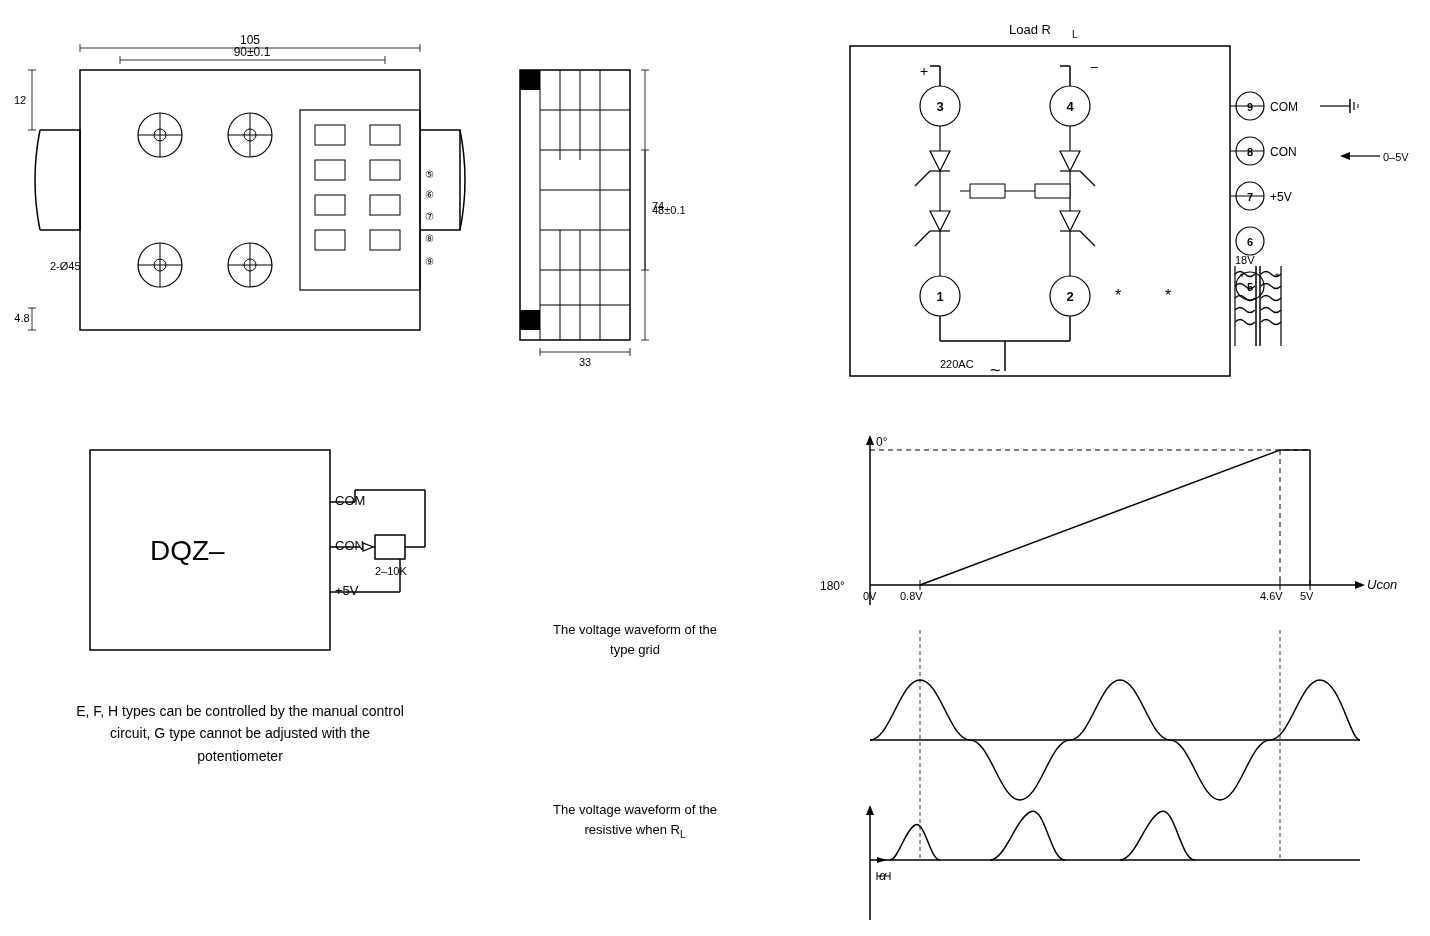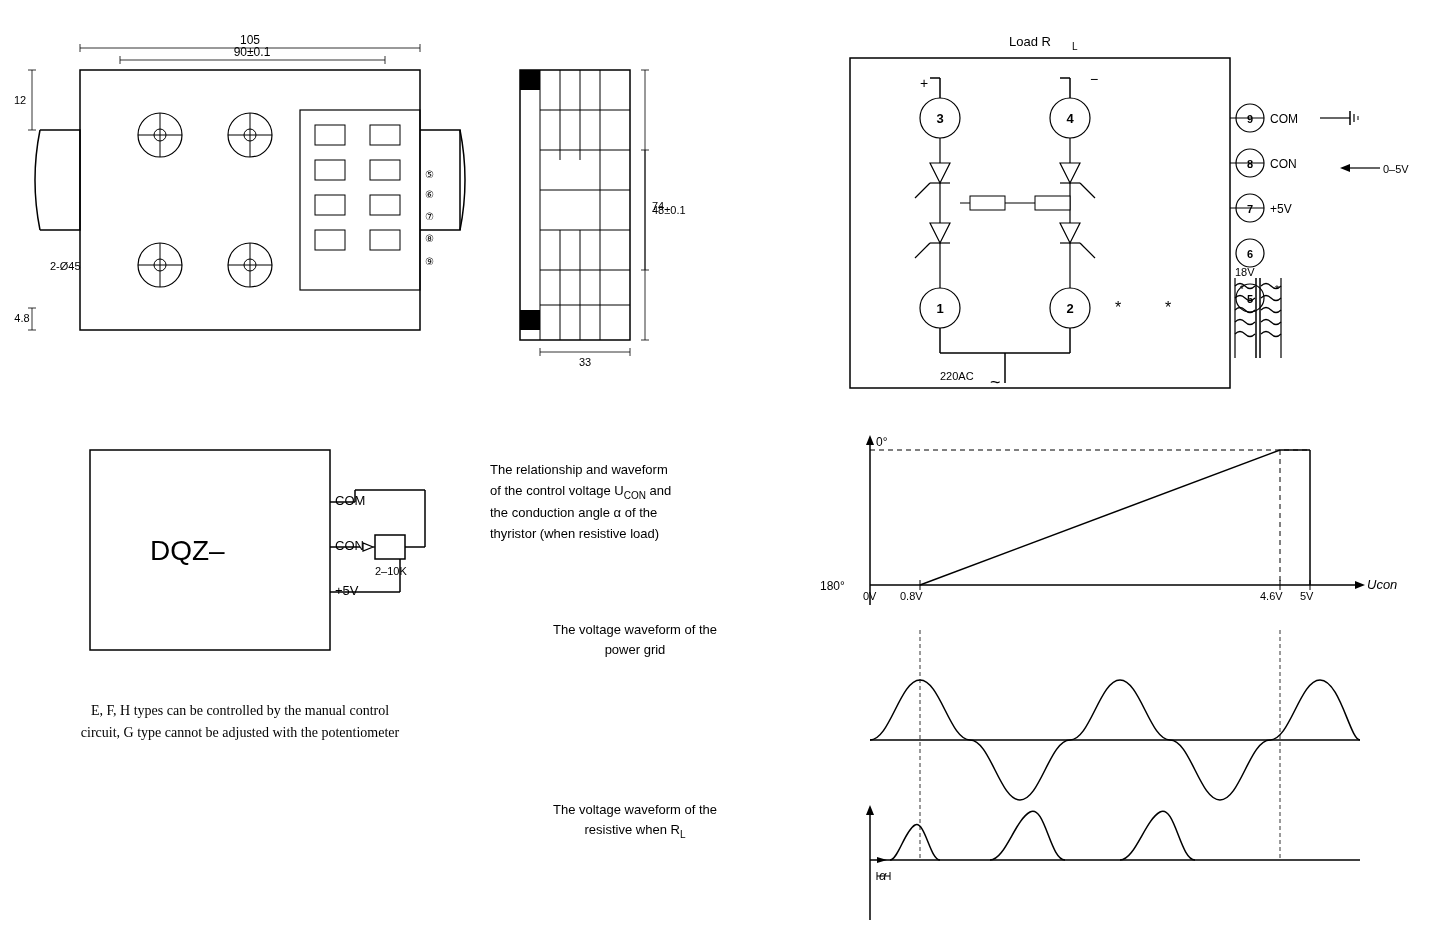--- a/index.html
+++ b/index.html
@@ -36,21 +36,21 @@
       position: absolute;
       top: 60px;
       left: 490px;
       width: 170px;
       height: 300px;
     }
 
     
     .circuit-diagram {
       position: absolute;
-      top: 28px;
+      top: 16px;
       left: 840px;
       width: 560px;
       height: 380px;
     }
 
     
     .block-diagram {
       position: absolute;
       top: 440px;
       left: 80px;
@@ -361,31 +361,23 @@
 
       <text x="255" y="155" font-size="13" font-family="Arial">+5V</text>
       <line x1="250" y1="152" x2="320" y2="152" stroke="#000" stroke-width="1.5"></line>
       <line x1="320" y1="119" x2="320" y2="152" stroke="#000" stroke-width="1.5"></line>
 
       <text x="295" y="135" font-size="11" font-family="Arial">2–10K</text>
     </svg>
   </div>
 
   <div class="bottom-text">
-    <p style="font-size:14px; font-family:Liberation Serif, serif; line-height:1.6;margin-left:40px;">E, F, H types can be controlled by the manual control circuit, G type cannot be adjusted with the potentiometer</p>
-  </div>
-
-  <div class="description-text">
-    <p style="font-size:13px; font-family:Arial; line-height:1.6;">
-      <span>The relationship and waveform</span><br>
-      <span>of the control voltage U</span><span style="font-size:10px; vertical-align:sub;">CON</span><span> and</span><br>
-      <span>the conduction angle α of the</span><br>
-      <span>thyristor (when resistive load)</span>
-    </p>
-  </div>
+    <p style="font-size:14px; font-family:Liberation Sans, sans-serif; line-height:1.6;margin-left:40px;">E, F, H types can be controlled by the manual control circuit, G type cannot be adjusted with the potentiometer</p>
+  </div>
+
 
   <div class="waveform-area">
     <svg viewBox="0 0 610 490" xmlns="http://www.w3.org/2000/svg">
 
       <line x1="80" y1="10" x2="80" y2="175" stroke="#000" stroke-width="1.5"></line>
       <polygon points="80,5 76,15 84,15" fill="#000"></polygon>
 
       <line x1="80" y1="155" x2="570" y2="155" stroke="#000" stroke-width="1.5"></line>
       <polygon points="575,155 565,151 565,159" fill="#000"></polygon>
 
@@ -448,21 +440,21 @@
       <text x="89" y="450" font-size="13" font-family="Arial" font-style="italic">α</text>
 
       <line x1="100" y1="446" x2="87" y2="446" stroke="#000" stroke-width="1"></line>
       <line x1="100" y1="442" x2="100" y2="450" stroke="#000" stroke-width="1"></line>
       <line x1="87" y1="442" x2="87" y2="450" stroke="#000" stroke-width="1"></line>
     </svg>
   </div>
 
   <div style="position:absolute; top:620px; left:490px; width:290px; font-size:13px; font-family:Arial; text-align:center; line-height:1.5;">
     <span>The voltage waveform of the</span><br>
-    <span>power grid</span>
+    <span>type grid</span>
   </div>
 
   <div style="position:absolute; top:800px; left:490px; width:290px; font-size:13px; font-family:Arial; text-align:center; line-height:1.5;">
     <span>The voltage waveform of the</span><br>
     <span>resistive when R</span><sub style="font-size:10px;">L</sub>
   </div>
 
 </div>
 
 </body></html>

